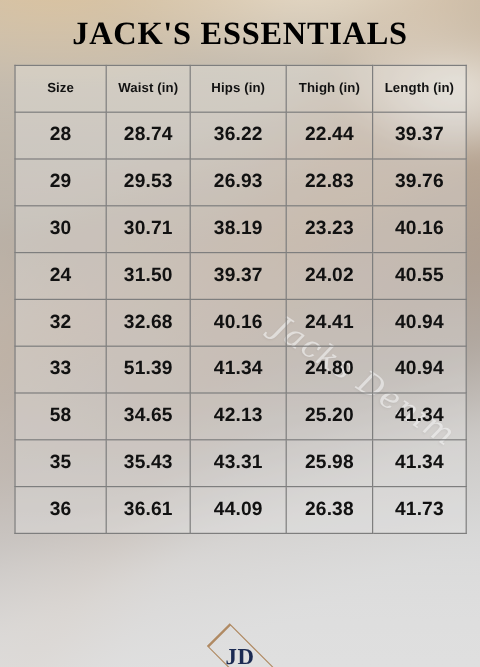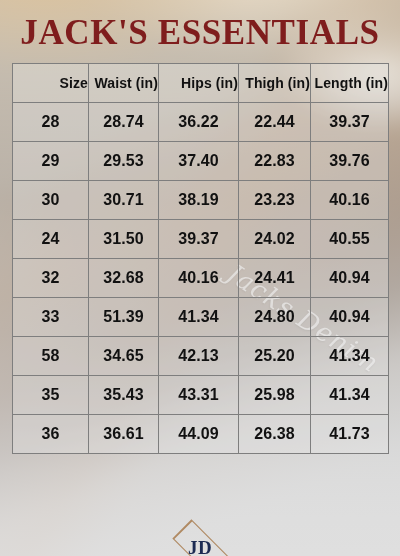--- a/index.html
+++ b/index.html
@@ -93,23 +93,23 @@
     height: 556px;
     display: flex;
     flex-direction: column;
     align-items: center;
   }
 
   #page-title {
     margin-top: 14px;
     font-family: "Liberation Serif", "DejaVu Serif", serif;
     font-weight: bold;
-    font-size: 35px;
+    font-size: 27px;
     letter-spacing: 0.6px;
-    color: #7f1d1d;
+    color: #000000;
     text-align: center;
     line-height: 1.1;
   }
 
   
   #size-table-wrap {
     margin-top: 10px;
     width: 376px;
   }
 
@@ -127,23 +127,22 @@
     text-align: center;
     vertical-align: middle;
     font-size: 16px;
     font-weight: bold;
     color: #111111;
     letter-spacing: 0.1px;
     background: rgba(232,232,232,0.22);
   }
 
   table#size-table th {
-    font-size: 14px;
+    font-size: 11px;
     background: rgba(236,234,230,0.24);
-    text-align: right;
   }
 
   
   col.c-size   { width: 76px; }
   col.c-waist  { width: 70px; }
   col.c-hips   { width: 80px; }
   col.c-thigh  { width: 72px; }
   col.c-length { width: 78px; }
 
   
@@ -221,21 +220,21 @@
           <tr>
             <td>28</td>
             <td>28.74</td>
             <td>36.22</td>
             <td>22.44</td>
             <td>39.37</td>
           </tr>
           <tr>
             <td>29</td>
             <td>29.53</td>
-            <td>37.40</td>
+            <td>26.93</td>
             <td>22.83</td>
             <td>39.76</td>
           </tr>
           <tr>
             <td>30</td>
             <td>30.71</td>
             <td>38.19</td>
             <td>23.23</td>
             <td>40.16</td>
           </tr>

